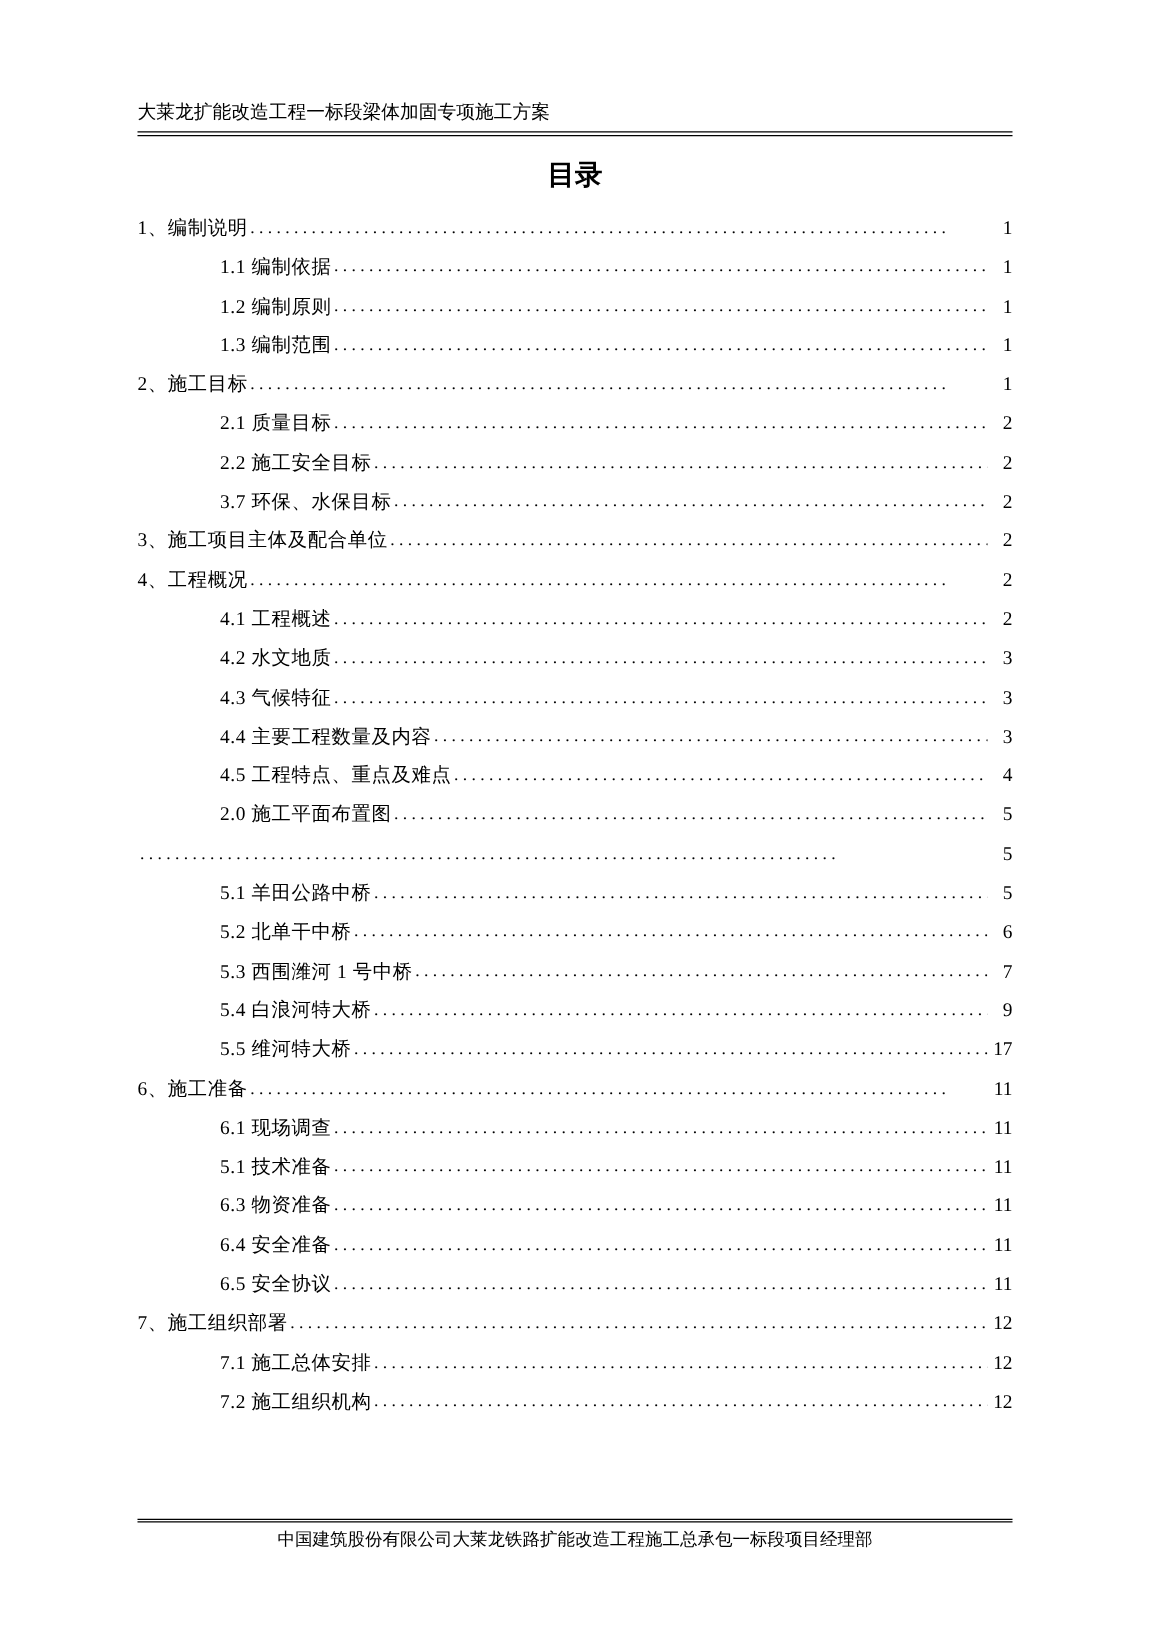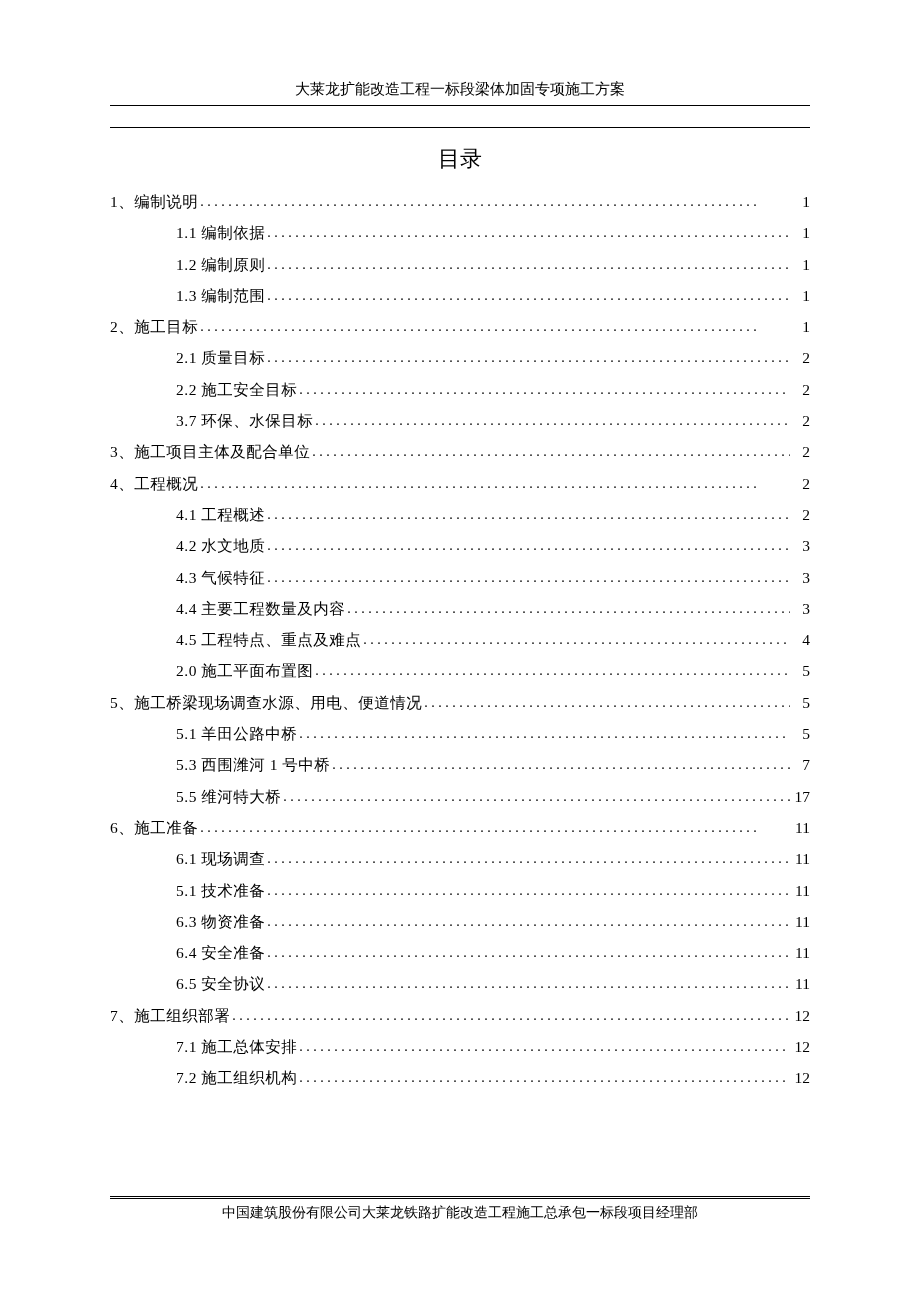--- a/index.html
+++ b/index.html
@@ -9,34 +9,34 @@
     }
     body {
       background: #ffffff;
       font-family: "SimSun", "宋体", serif;
       width: 920px;
       height: 1302px;
       padding: 80px 110px 50px 110px;
       position: relative;
     }
     .header {
-      text-align: center;
+      text-align: left;
       font-size: 15px;
       padding-bottom: 6px;
       border-bottom: 1.5px solid #000;
-      margin-bottom: 21px;
+      margin-bottom: 2px;
     }
     .header-line2 {
       border-top: 0.5px solid #000;
       margin-bottom: 16px;
     }
     .title {
       text-align: center;
       font-size: 22px;
-      font-weight: normal;
+      font-weight: bold;
       font-family: "SimHei", "黑体", sans-serif;
       margin-bottom: 12px;
     }
     .toc {
       font-size: 15.5px;
       line-height: 2.02;
     }
     .toc-entry {
       display: flex;
       align-items: flex-start;
@@ -65,21 +65,21 @@
       position: relative;
       top: -1px;
     }
     .toc-page {
       flex-shrink: 0;
       min-width: 18px;
       text-align: right;
     }
     .footer {
       position: absolute;
-      bottom: 80px;
+      bottom: 61px;
       left: 110px;
       right: 110px;
       text-align: center;
       font-size: 14px;
       border-top: 0.5px solid #000;
       padding-top: 1px;
     }
     .footer-line {
       border-top: 1.5px solid #000;
       padding-top: 5px;
@@ -168,33 +168,42 @@
       <span class="toc-label">4.5 工程特点、重点及难点 </span>
       <span class="toc-dots"></span>
       <span class="toc-page">4</span>
     </div>
     <div class="toc-entry level2">
       <span class="toc-label">2.0 施工平面布置图 </span>
       <span class="toc-dots"></span>
       <span class="toc-page">5</span>
     </div>
     <div class="toc-entry level1">
-      <span class="toc-label">5、施工桥梁现场调查水源、用电、便道情况 </span>
       <span class="toc-dots"></span>
       <span class="toc-page">5</span>
     </div>
     <div class="toc-entry level2">
       <span class="toc-label">5.1 羊田公路中桥 </span>
       <span class="toc-dots"></span>
       <span class="toc-page">5</span>
     </div>
     <div class="toc-entry level2">
+      <span class="toc-label">5.2 北单干中桥 </span>
+      <span class="toc-dots"></span>
+      <span class="toc-page">6</span>
+    </div>
+    <div class="toc-entry level2">
       <span class="toc-label">5.3 西围潍河 1 号中桥 </span>
       <span class="toc-dots"></span>
       <span class="toc-page">7</span>
+    </div>
+    <div class="toc-entry level2">
+      <span class="toc-label">5.4 白浪河特大桥 </span>
+      <span class="toc-dots"></span>
+      <span class="toc-page">9</span>
     </div>
     <div class="toc-entry level2">
       <span class="toc-label">5.5 维河特大桥 </span>
       <span class="toc-dots"></span>
       <span class="toc-page">17</span>
     </div>
     <div class="toc-entry level1">
       <span class="toc-label">6、施工准备 </span>
       <span class="toc-dots"></span>
       <span class="toc-page">11</span>

